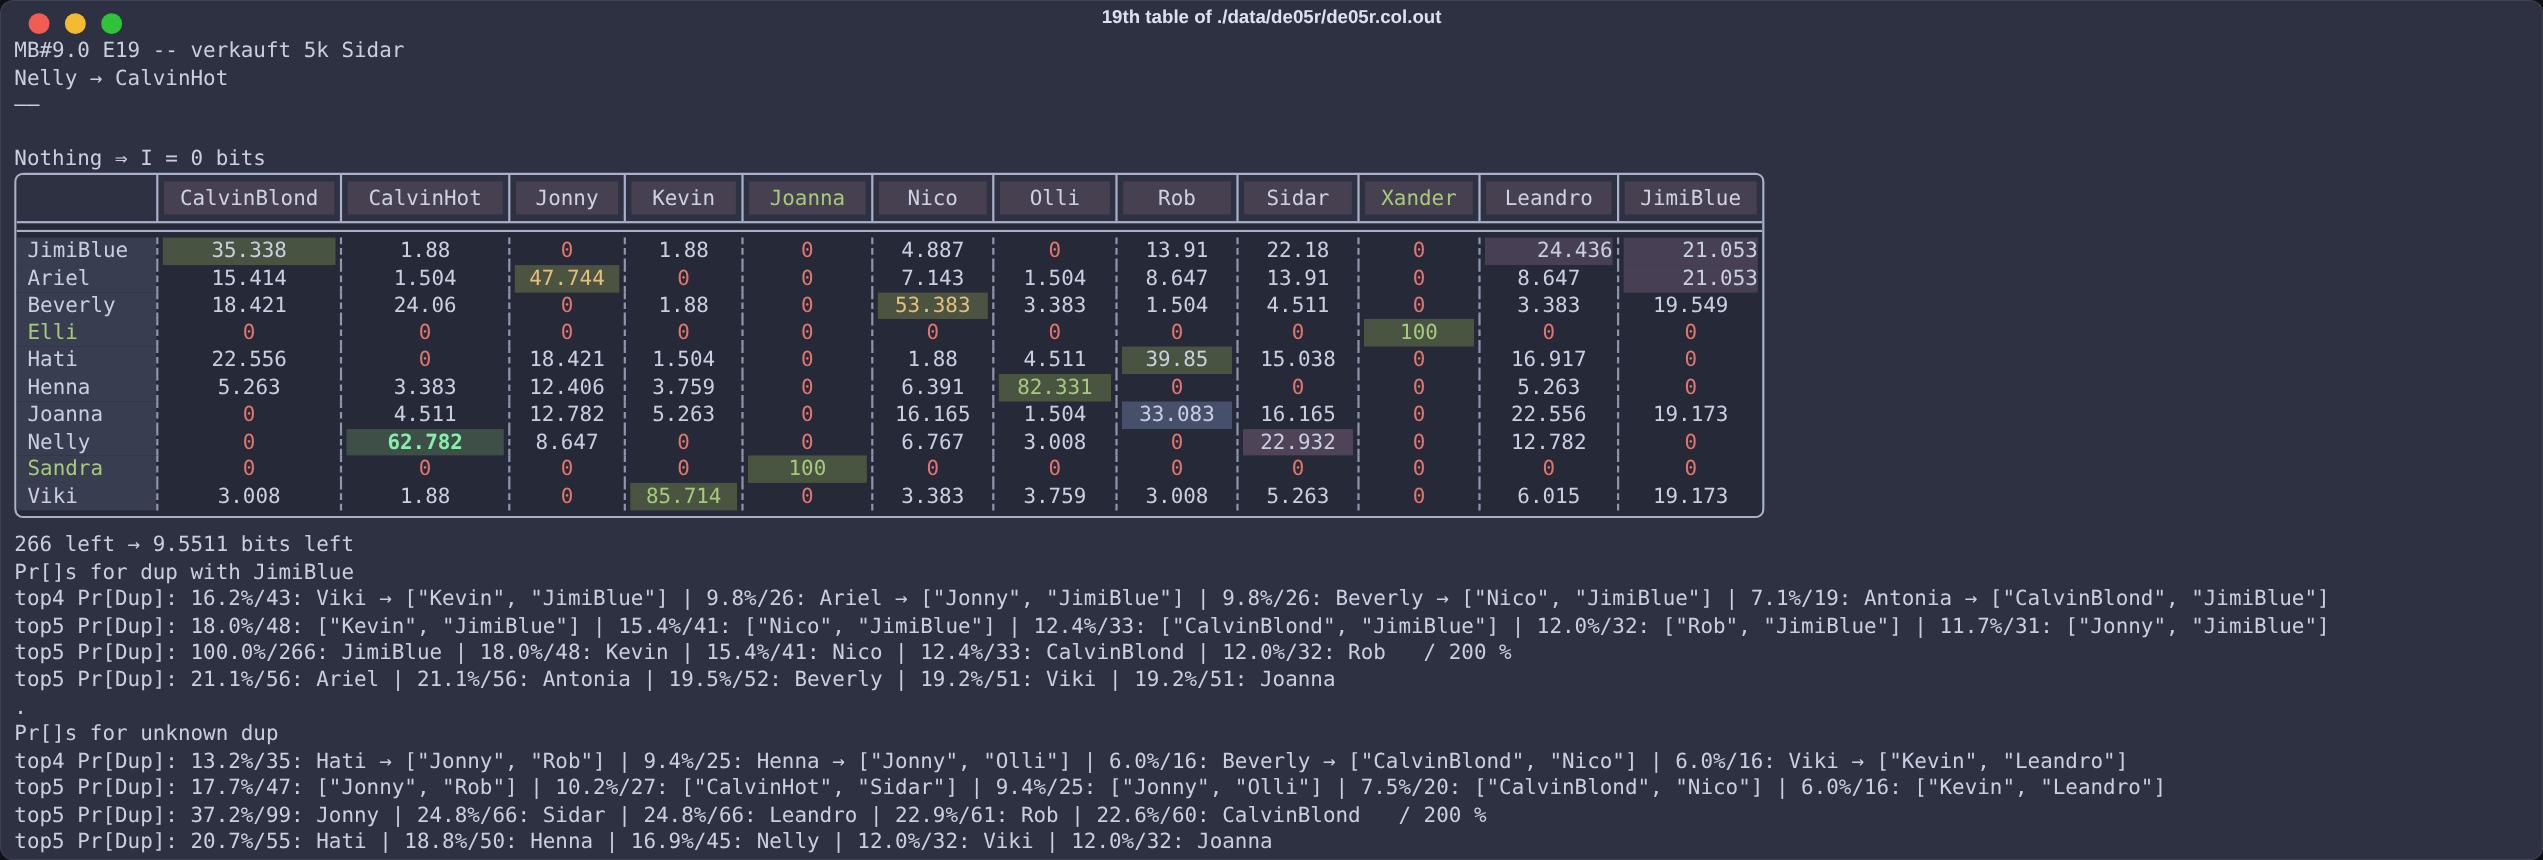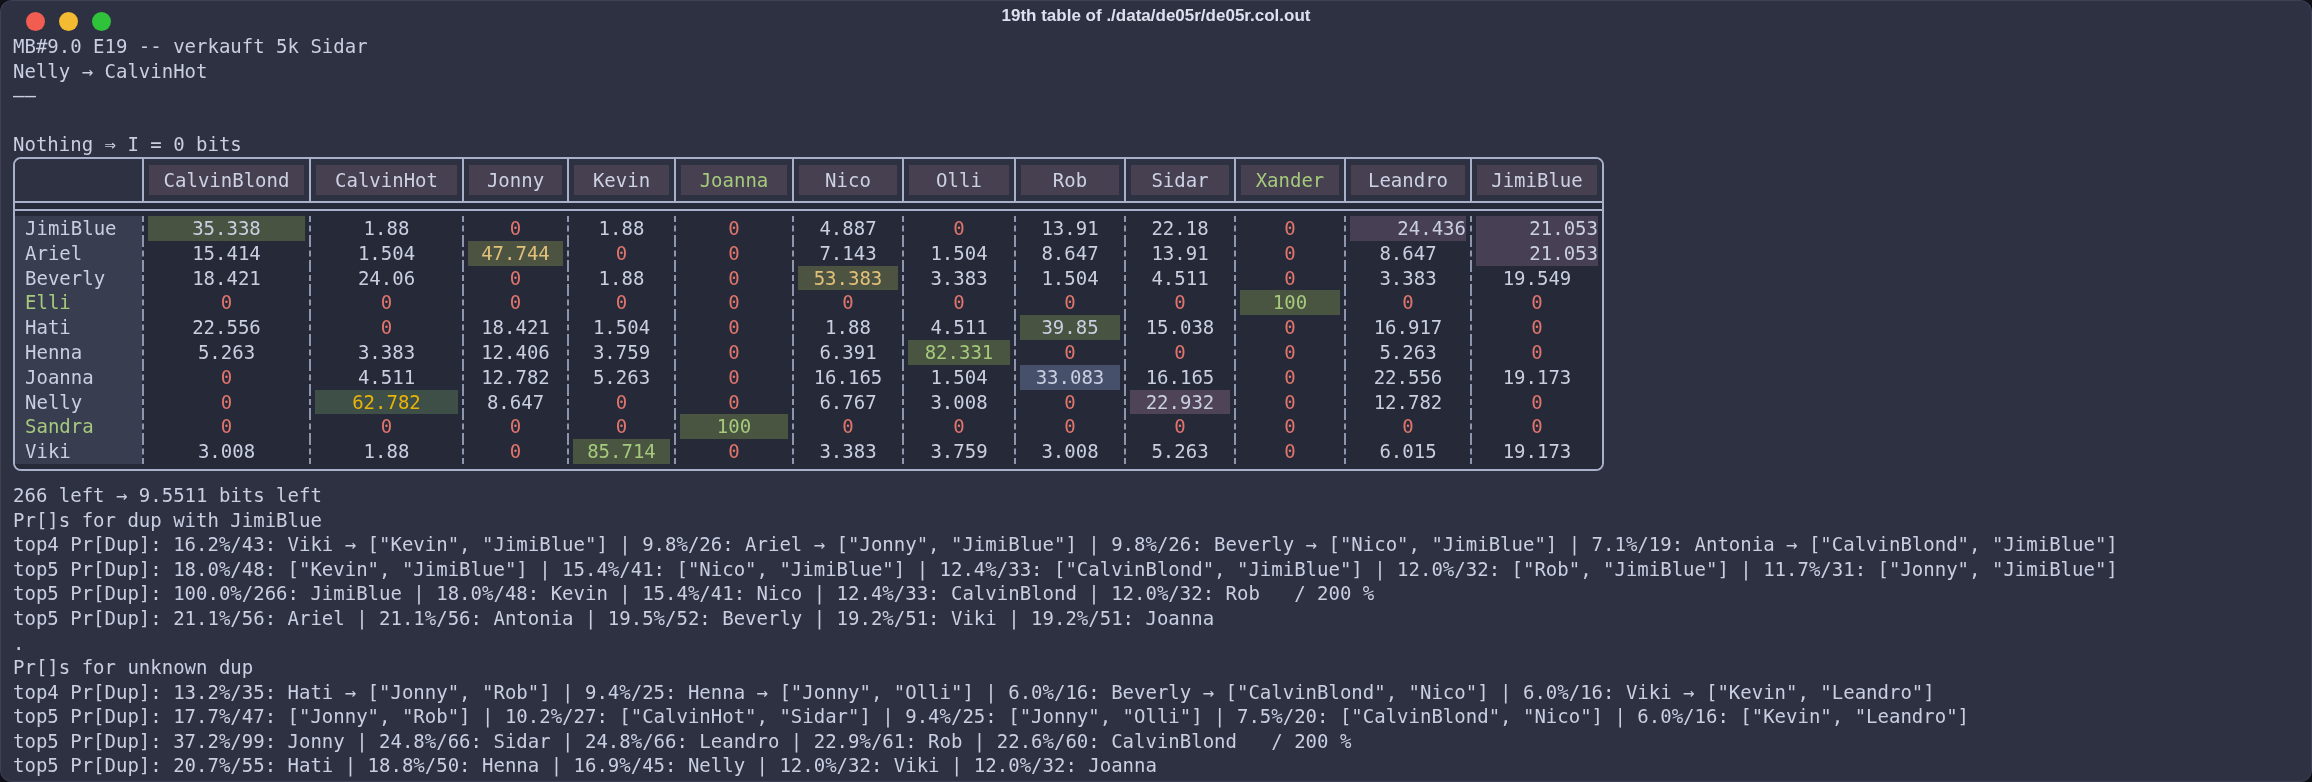--- a/index.html
+++ b/index.html
@@ -32,21 +32,21 @@
   .tbody{padding:5px 0;background:#262938;}
   .trow{display:grid;grid-template-columns:var(--cols);height:24.8px;}
   .rlabel{background:#393d50;font-size:19px;line-height:24.8px;padding-left:10px;white-space:pre;}
   .rlabel.accent{color:#a6ca7c;}
   .dcell{border-left:2px dashed rgba(169,177,202,0.8);display:flex;}
   .chip{flex:1;margin:0 4px;text-align:center;font-size:19px;line-height:24.8px;white-space:pre;}
   .chip.zero{color:#e0756d;}
   .chip.hl-green{background:#485341;}
   .chip.hl-olive-yellow{background:#4d5341;color:#e2c07a;}
   .chip.hl-olive-green{background:#495441;color:#a6ca7c;}
-  .chip.hl-teal{background:#3e4f48;color:#eab308;}
+  .chip.hl-teal{background:#3e4f48;color:#86efac;font-weight:bold;}
   .chip.hl-blue{background:#46506b;}
   .chip.hl-mauve{background:#4f4358;}
   .chip.hl-purple{background:#474055;text-align:right;}
 </style>
 </head>
 <body>
 
 <div class="window">
   <div class="titlebar">
     <div class="lights">

